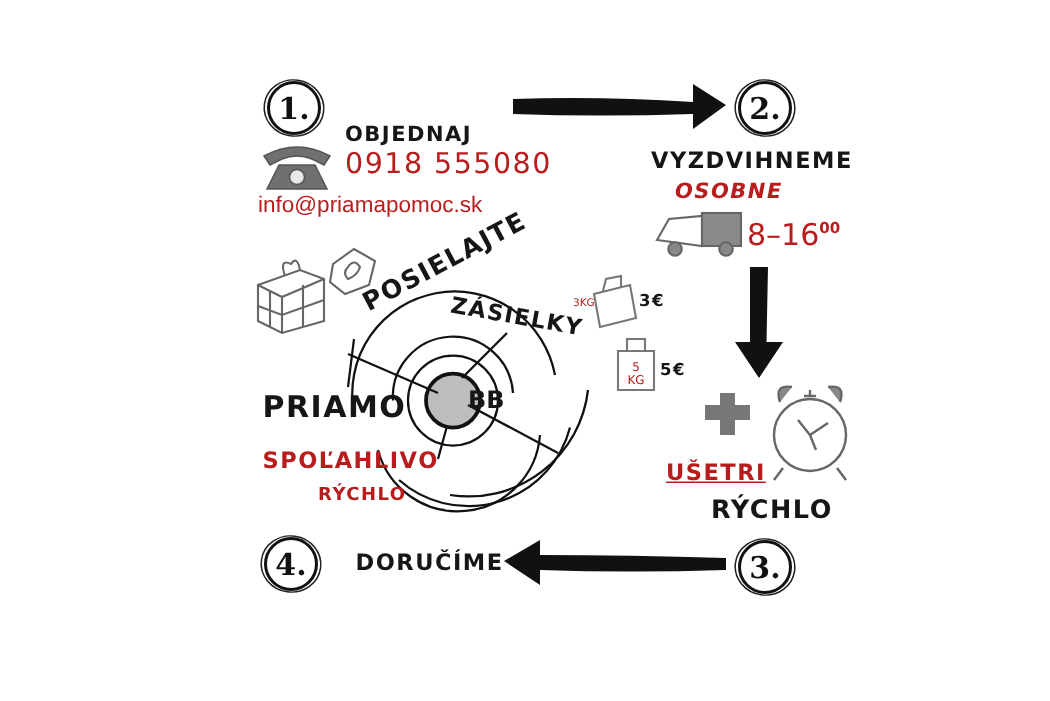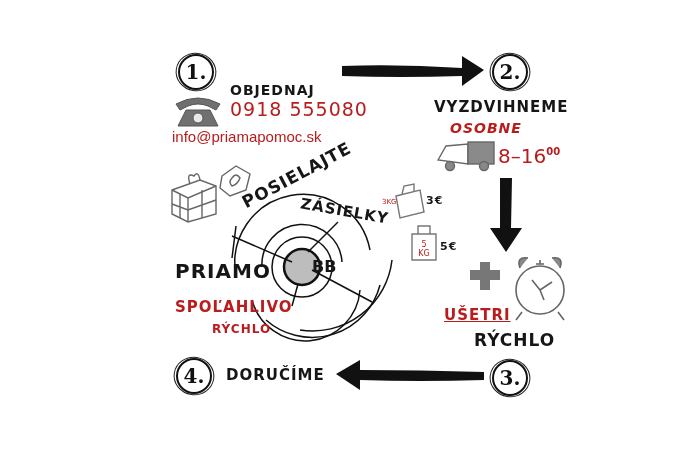--- a/index.html
+++ b/index.html
@@ -128,13 +128,13 @@
 
 <div class="abs hand gray" style="left:444px;top:306px;font-size:15px;text-decoration:underline;">UŠETRI</div>
 <div class="abs hand dark" style="left:474px;top:330px;font-size:17px;">RÝCHLO</div>
 <div class="step-circle" style="left:492px;top:360px;">
   <span>3.</span>
 </div>
 
 <div class="step-circle" style="left:176px;top:358px;">
   <span>4.</span>
 </div>
-<div class="abs hand dark" style="left:226px;top:366px;font-size:15px;">DORUČÍME</div>
+<div class="abs hand dark" style="left:237px;top:366px;font-size:15px;">DORUČÍME</div>
 
 </body></html>

